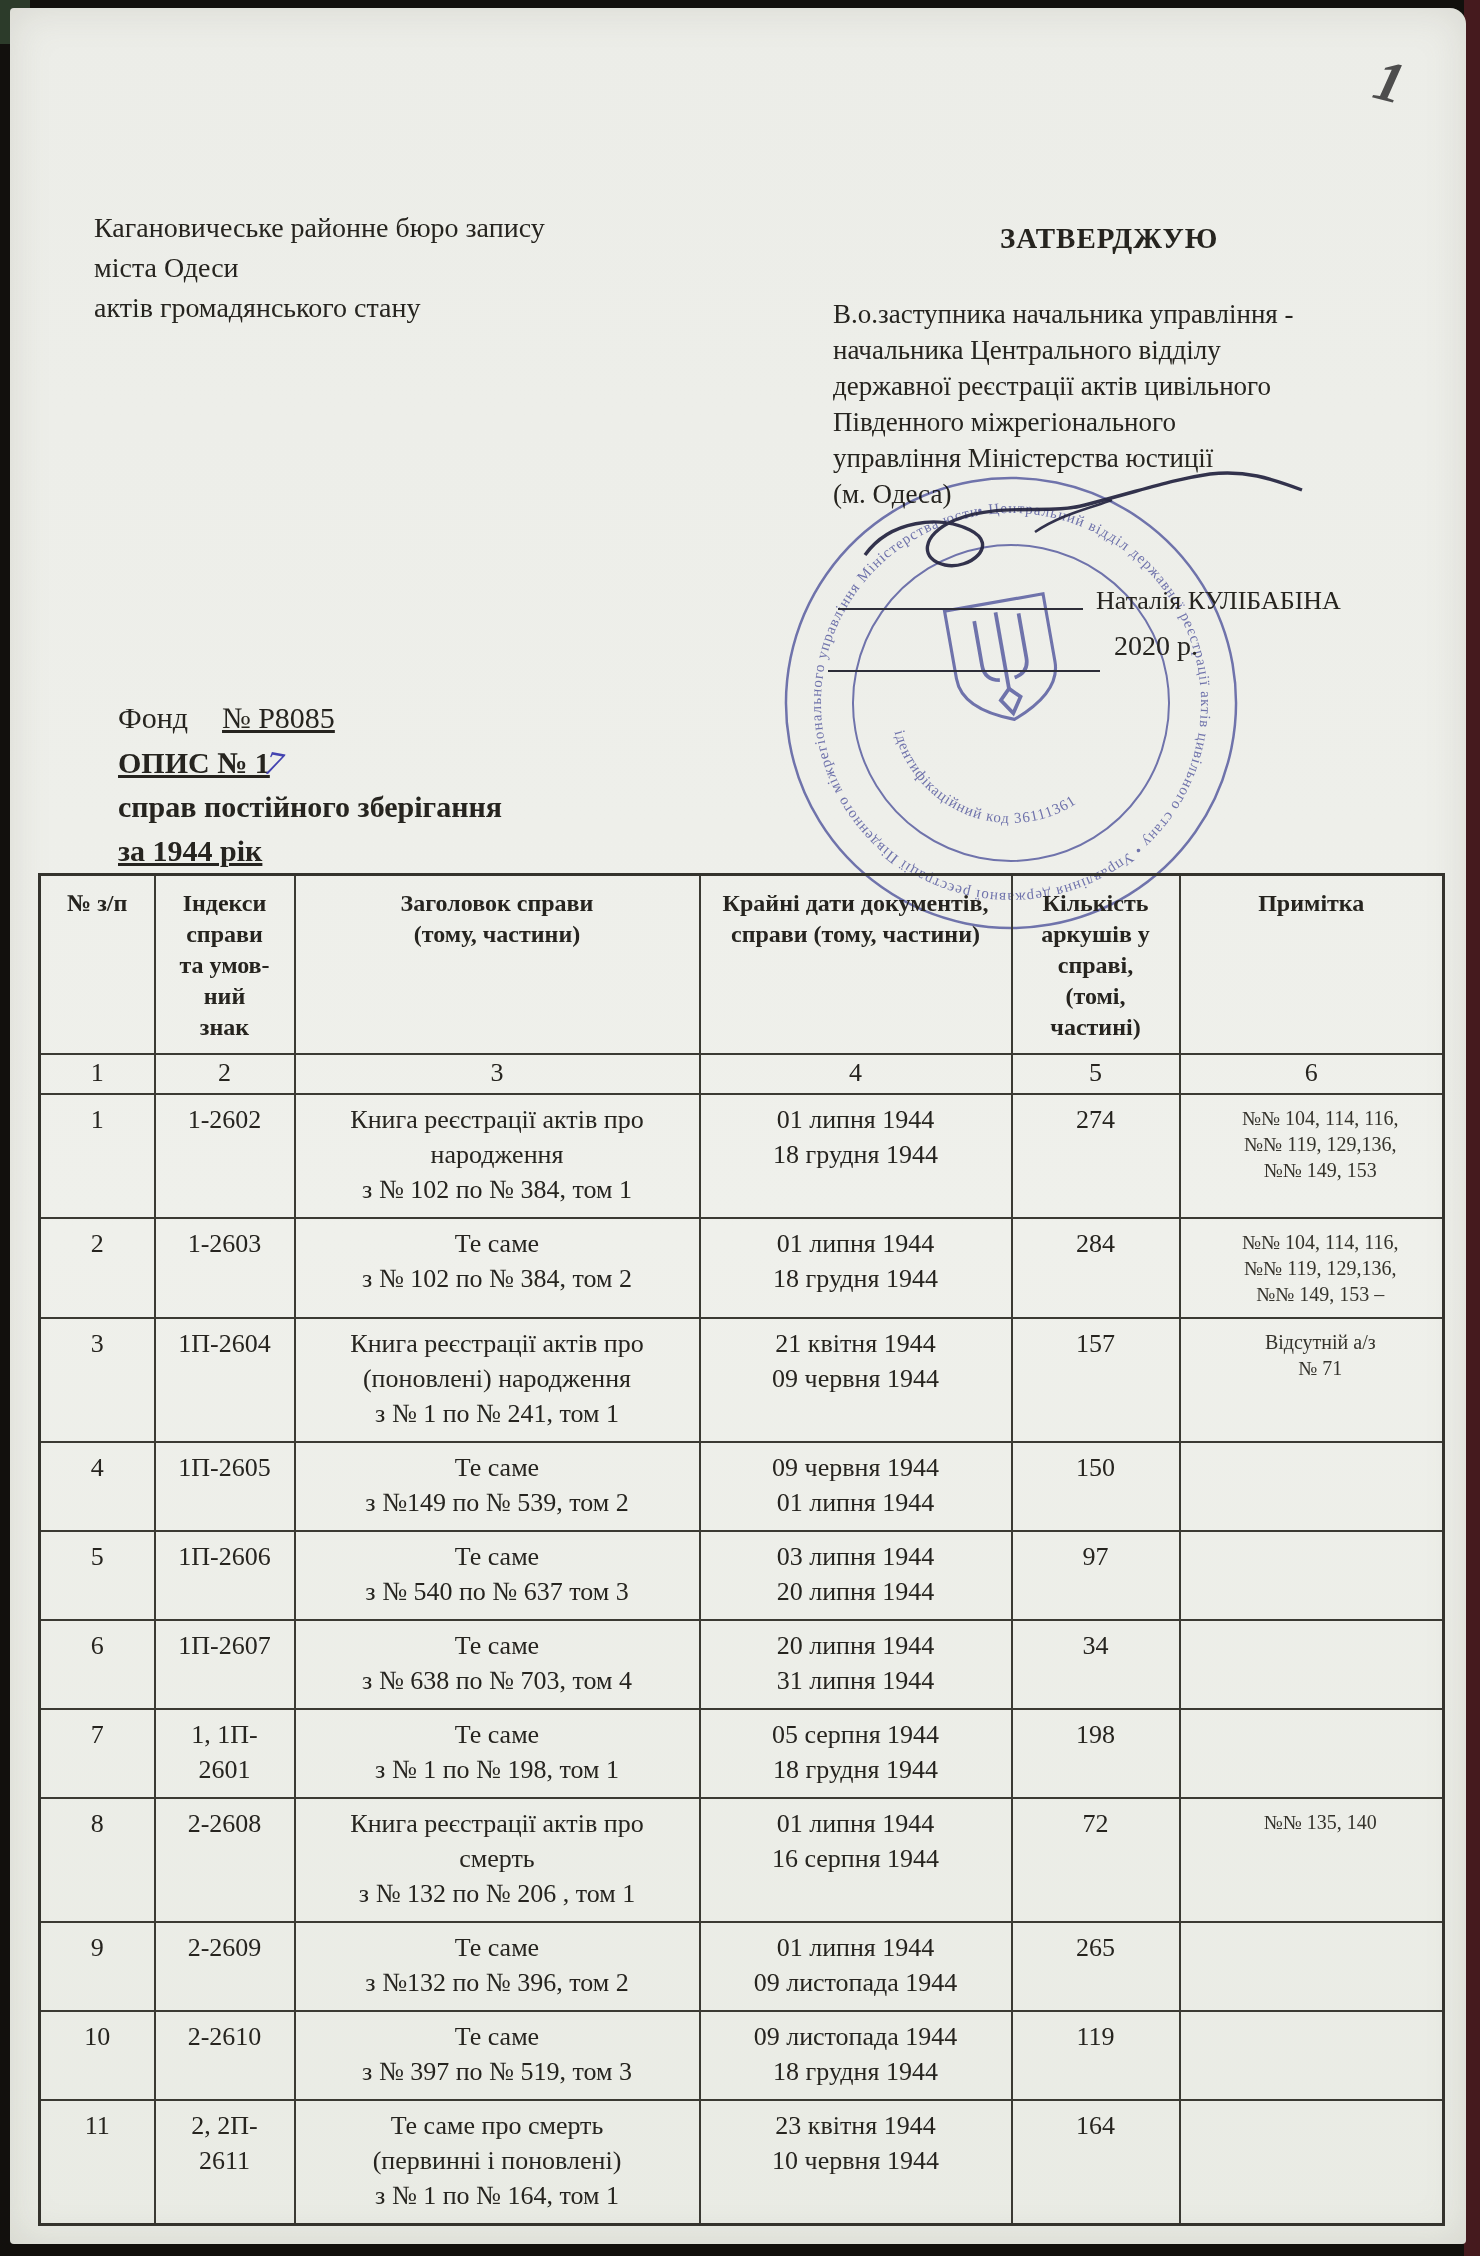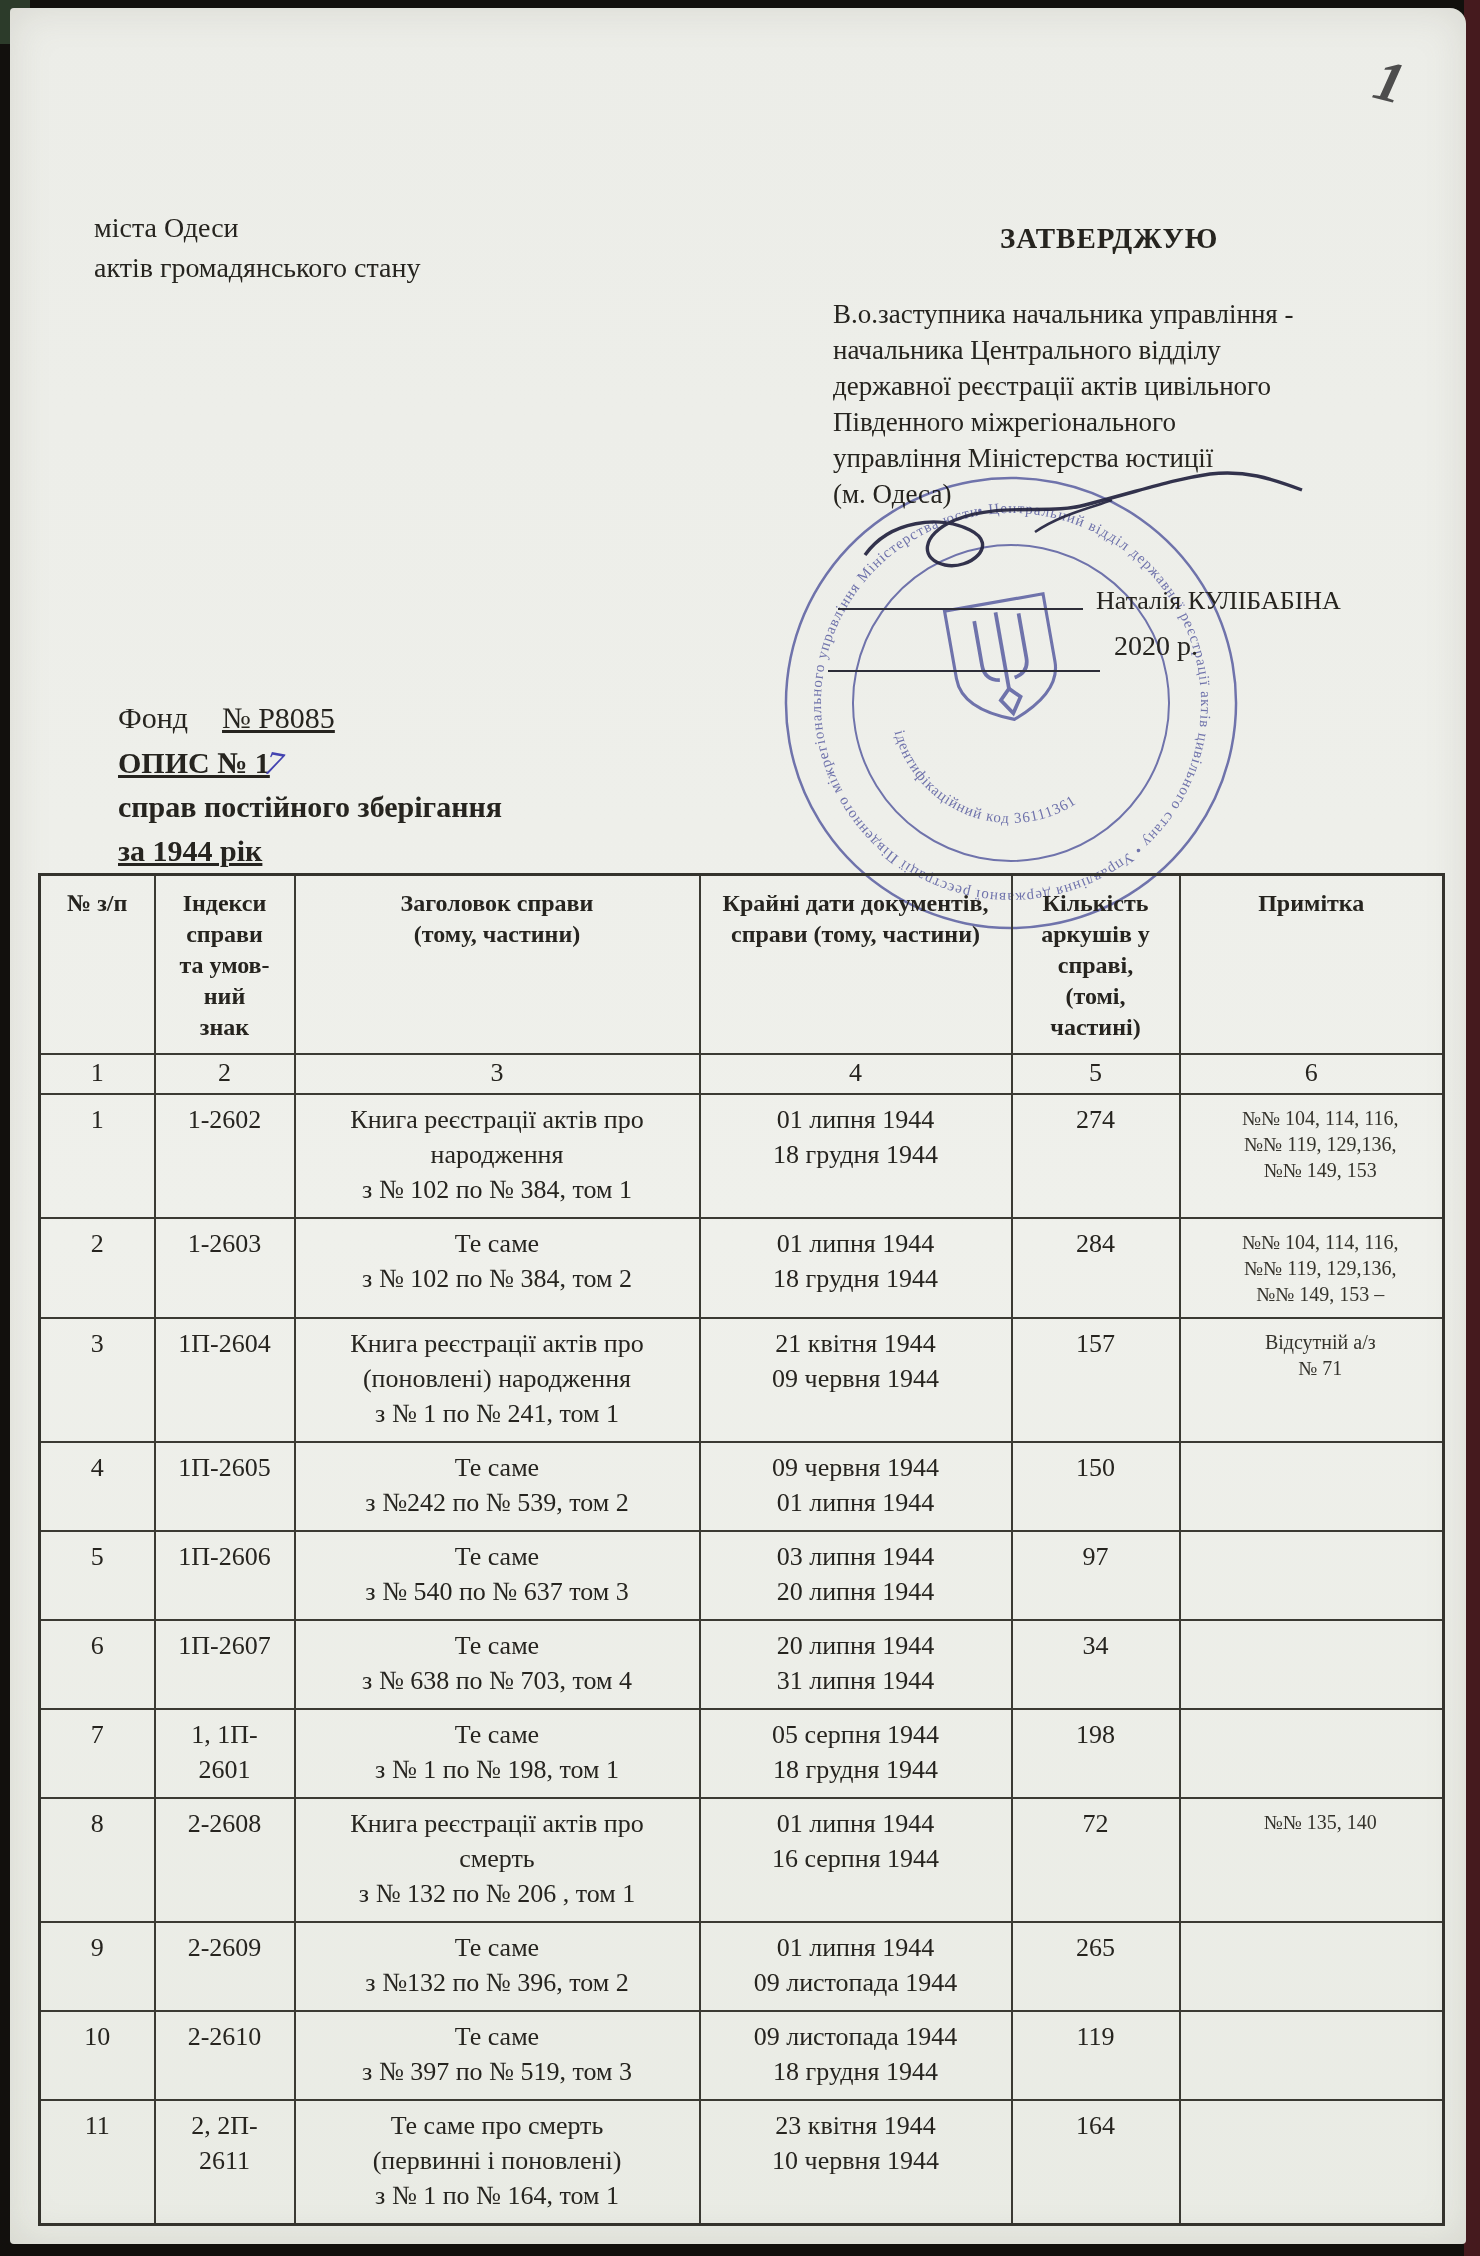--- a/index.html
+++ b/index.html
@@ -62,20 +62,21 @@
 <body>
 
 <div class="corner-green"></div>
 <div class="edge-right"></div>
 
 <div class="page">
 
   <div class="pagenum">1</div>
 
   <div class="sender">
+      <div class="ln">Кагановичеське районне бюро запису</div>
       <div class="ln">міста Одеси</div>
       <div class="ln">актів громадянського стану</div>
     </div>
 
   <div class="approve-title">ЗАТВЕРДЖУЮ</div>
   <div class="approve-body">
       <div class="ln">В.о.заступника начальника управління -</div>
       <div class="ln">начальника Центрального відділу</div>
       <div class="ln">державної реєстрації актів цивільного</div>
       <div class="ln">Південного міжрегіонального</div>
@@ -251,21 +252,21 @@
         </tr>
         <tr>
           <td>
             <div class="ln">4</div>
           </td>
           <td>
             <div class="ln">1П-2605</div>
           </td>
           <td>
             <div class="ln">Те саме</div>
-            <div class="ln">з №242 по № 539, том 2</div>
+            <div class="ln">з №149 по № 539, том 2</div>
           </td>
           <td>
             <div class="ln">09 червня 1944</div>
             <div class="ln">01 липня 1944</div>
           </td>
           <td>
             <div class="ln">150</div>
           </td>
           <td class="note"></td>
         </tr>

